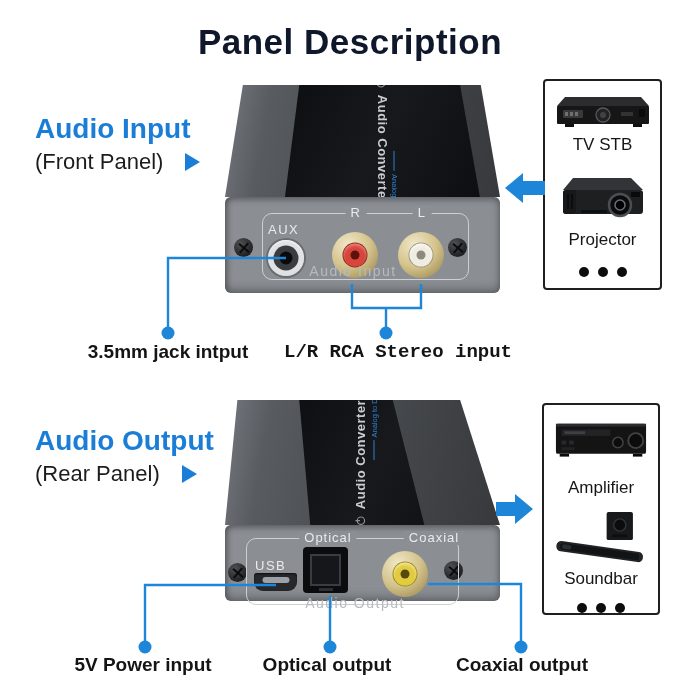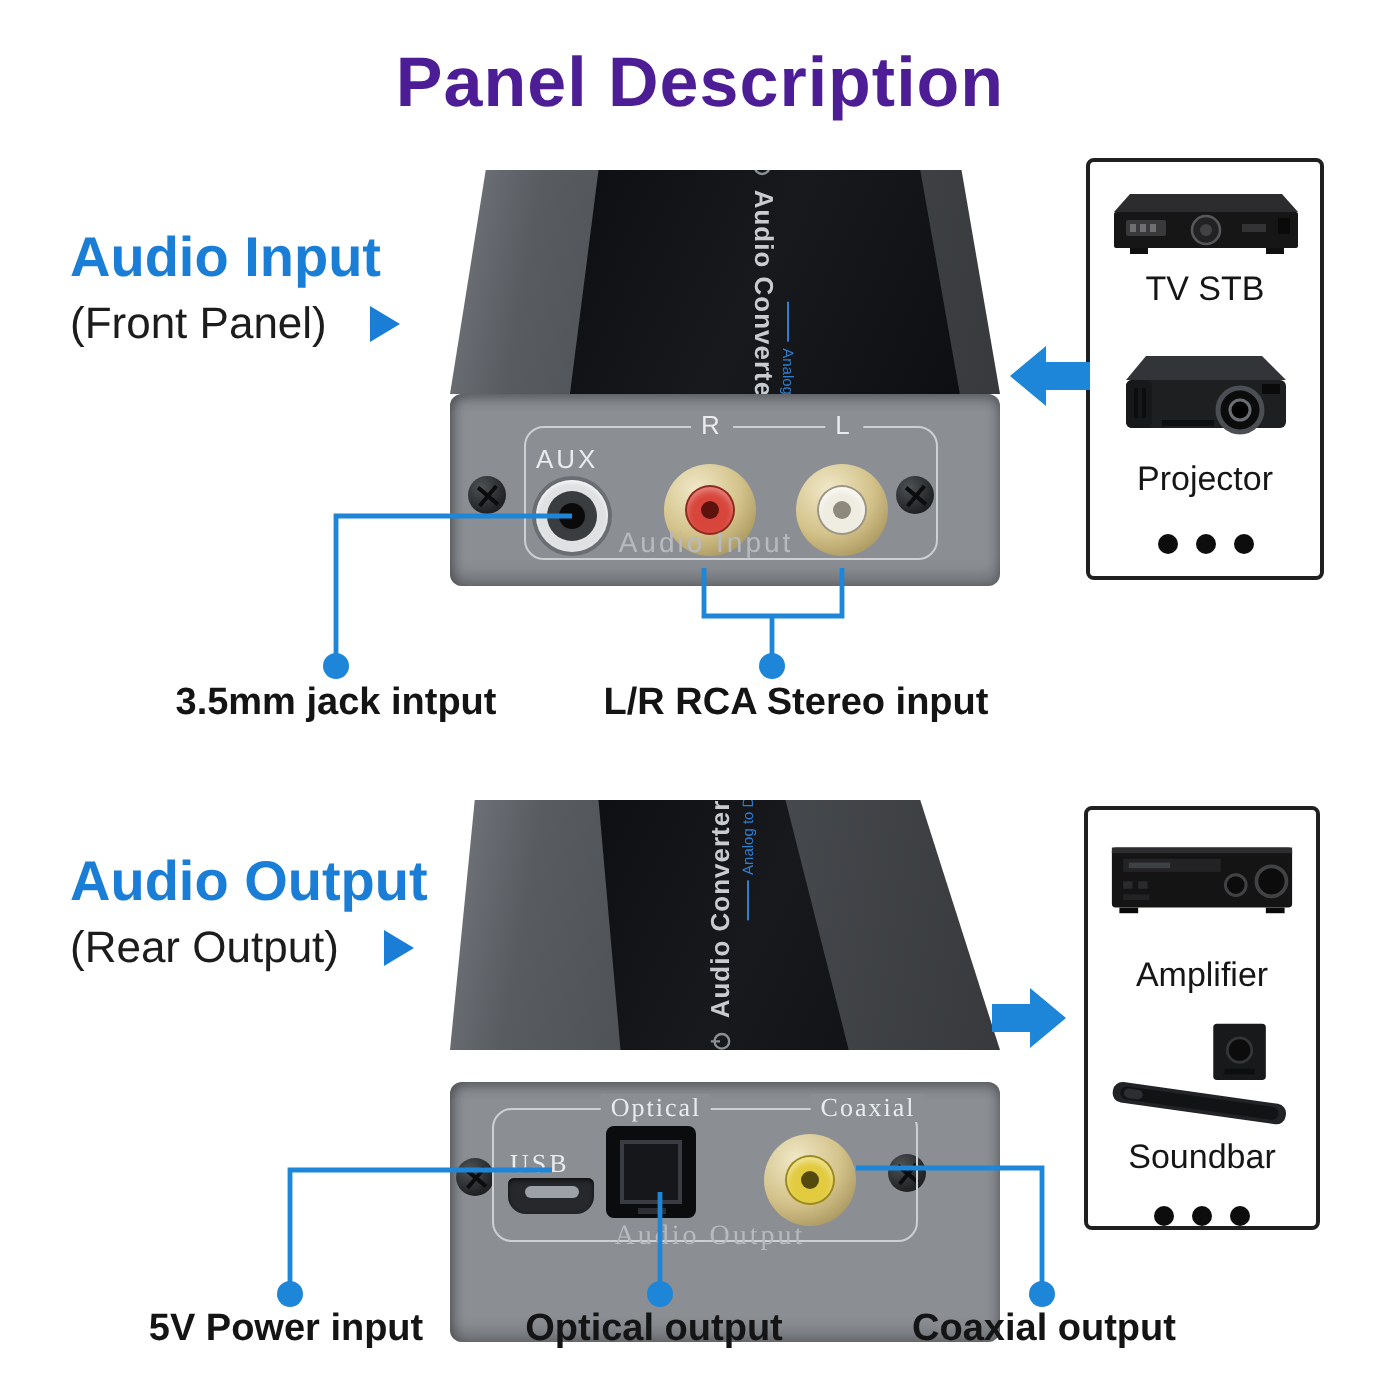--- a/index.html
+++ b/index.html
@@ -1,21 +1,21 @@
 <!DOCTYPE html>
 <html><head>
 <meta charset="utf-8">
 <style>
   * { margin:0; padding:0; box-sizing:border-box; }
   html,body { background:#fff; }
   body { font-family:"Liberation Sans", sans-serif; }
   .stage { position:relative; width:700px; height:700px; background:#ffffff; overflow:hidden; }
 
   .title { position:absolute; top:22px; left:0; width:100%; text-align:center;
-           font-size:35px; font-weight:bold; color:#4c1d95; letter-spacing:0.5px; }
+           font-size:35px; font-weight:bold; color:#0f172a; letter-spacing:0.5px; }
 
   .sec-heading { position:absolute; left:35px; font-size:28px; font-weight:bold; color:#1b7ed6; }
   .sec-sub { position:absolute; left:35px; font-size:22px; color:#1c1c1c; display:flex; align-items:center; gap:22px; }
   .tri-right { width:0; height:0; border-top:9px solid transparent; border-bottom:9px solid transparent;
                border-left:15px solid #1b7ed6; display:inline-block; }
 
   
   .device { position:absolute; width:275px; }
   .dev-top { position:relative; width:275px; }
   .dev-top-face { position:absolute; inset:0;
@@ -178,46 +178,46 @@
     </svg>
     <div class="side-label" style="margin-top:4px;">Projector</div>
     <div class="dots" style="margin-top:17px;">
         <i></i>
         <i></i>
         <i></i>
       </div>
   </div>
 
   <div class="callout" style="left:168px; top:341px;">3.5mm jack intput</div>
-  <div class="callout" style="left:398px; top:341px;">L/R RCA Stereo input</div>
+  <div class="callout" style="left:398px; top:341px;font-family:Liberation Mono, monospace;">L/R RCA Stereo input</div>
 
   <div class="sec-heading" style="top:425px;">Audio Output</div>
   <div class="sec-sub" style="top:461px;">
-    <span>(Rear Output)</span>
+    <span>(Rear Panel)</span>
     <span class="tri-right"></span>
   </div>
 
   <div class="device d2" style="left:225px; top:400px;">
     <div class="dev-top" style="height:125px;">
       <div class="dev-top-face"></div>
       <div class="dev-screen">
         <div class="screen-text st2">
           <svg class="icon-svg" width="11" height="11" viewBox="0 0 12 12">
             <circle cx="6" cy="7" r="4" fill="none" stroke="#8b9095" stroke-width="1.3"></circle>
             <line x1="6" y1="1" x2="6" y2="6" stroke="#8b9095" stroke-width="1.3"></line>
           </svg>
           <span class="brand">Audio Converter</span>
           <span class="tagline">
             <span class="tg-line"></span>
             <span>Analog to Digital</span>
           </span>
         </div>
       </div>
     </div>
-    <div class="dev-front" style="top:16px; height:130px;font-family:Liberation Serif, serif;">
+    <div class="dev-front" style="top:0; height:76px;">
       <div class="screw" style="left:3px; top:38px;"></div>
       <div class="screw" style="left:219px; top:36px;"></div>
       <div class="panel-outline" style="left:21px; top:13px; width:213px; height:67px;"></div>
       <div class="port-label" style="left:103px; top:6px; letter-spacing:1px;">Optical</div>
       <div class="port-label" style="left:181px; top:6px; letter-spacing:1px;margin-left:28px;">Coaxial</div>
       <div class="port-label plain" style="left:30px; top:34px;">USB</div>
       <div class="usb-port" style="left:29px; top:48px;">
         <div class="pin"></div>
       </div>
       <div class="optical-port" style="left:78px; top:22px;">

